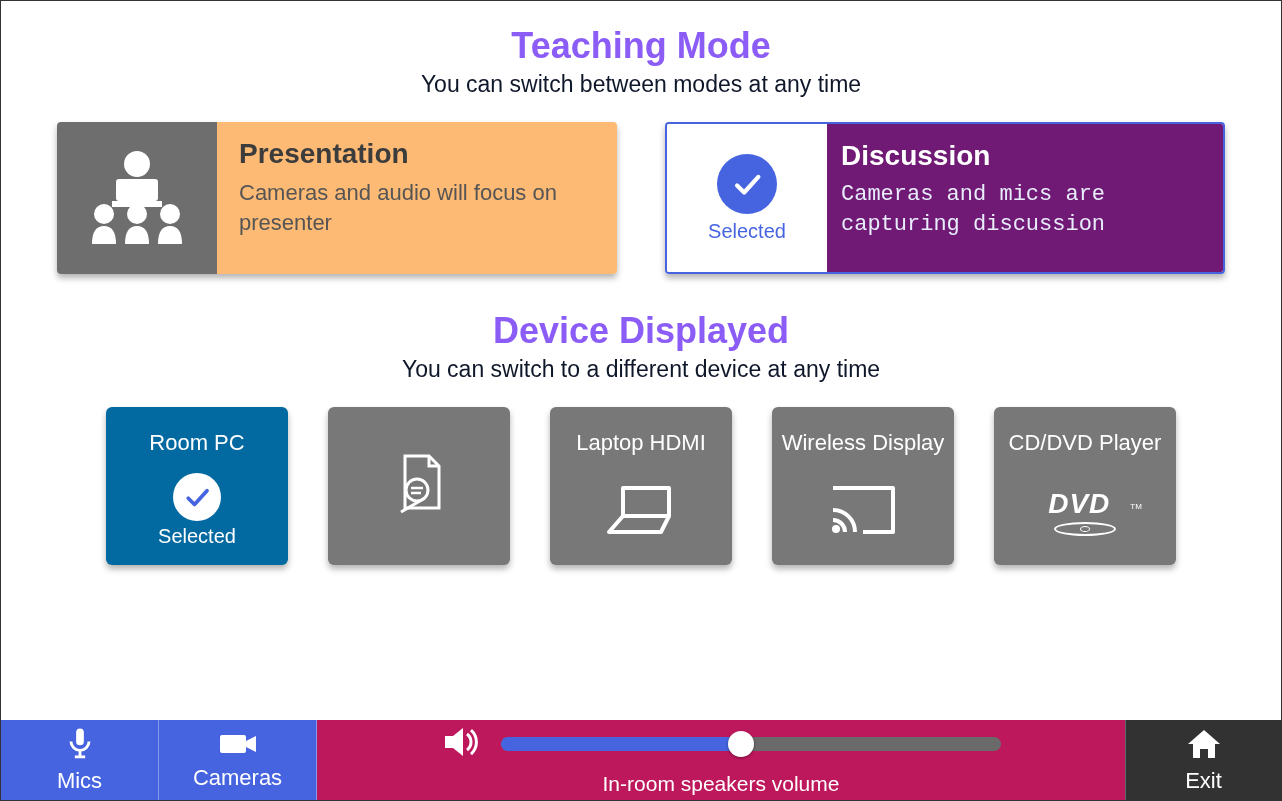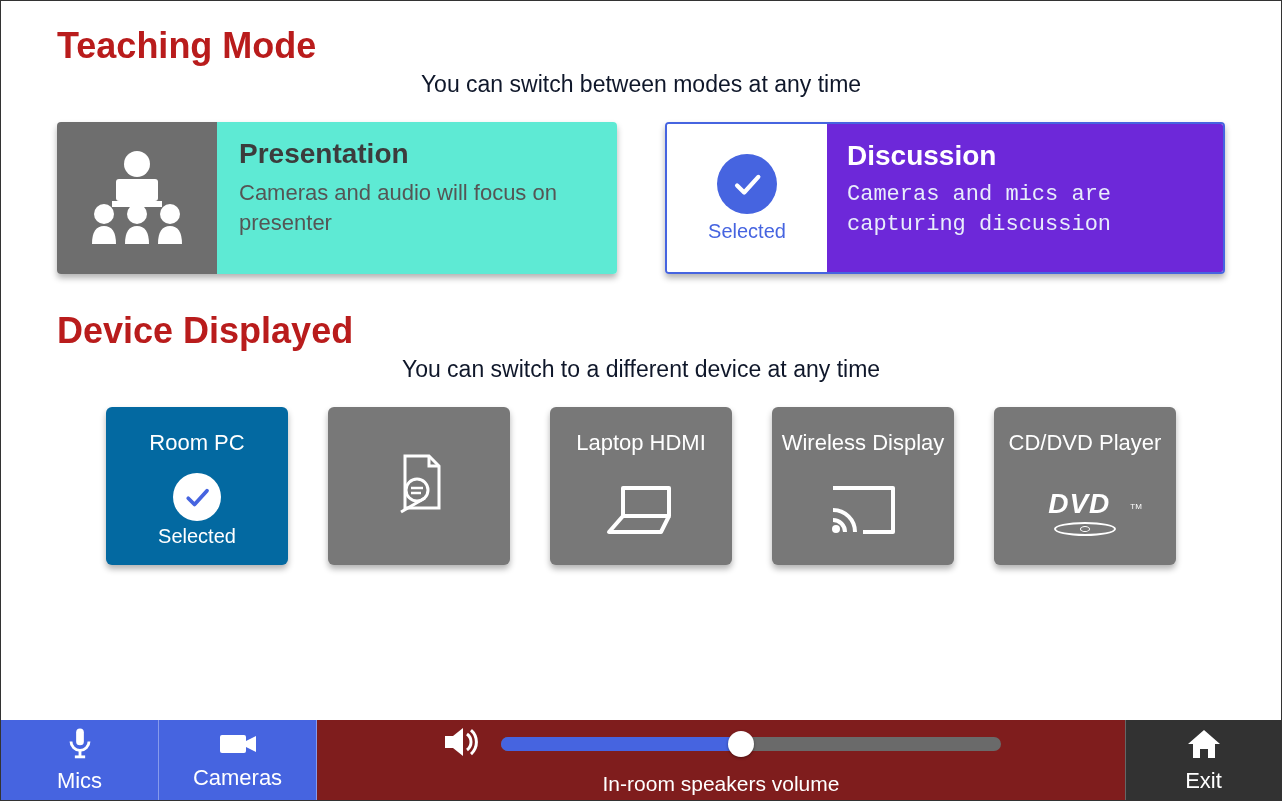--- a/index.html
+++ b/index.html
@@ -6,38 +6,38 @@
 body {
   width: 1282px;
   height: 801px;
   font-family: -apple-system, BlinkMacSystemFont, "Segoe UI", Arial, sans-serif;
   background: #fff;
   border: 1px solid #333;
   position: relative;
   overflow: hidden;
 }
 .main { padding: 24px 56px 0 56px; }
-.section-title { font-size: 36px; font-weight: 700; color: #b91c1c; }
+.section-title { font-size: 36px; font-weight: 700; color: #8b5cf6; text-align: center; }
 .section-sub { font-size: 23px; color: #0f172a; text-align: center; margin-top: 4px; }
 .modes { display: flex; gap: 48px; margin-top: 24px; justify-content: center; }
 .mode-card {
   display: flex;
   flex: 1;
   max-width: 560px;
   height: 152px;
   border-radius: 4px;
   overflow: hidden;
   box-shadow: 0 4px 6px rgba(0,0,0,0.3);
   cursor: pointer;
 }
 .mode-card.unselected .mode-left { background: #6e6e6e; width: 160px; display: flex; align-items: center; justify-content: center; flex-shrink: 0; }
-.mode-card.unselected .mode-right { background: #5eead4; padding: 16px 22px; flex: 1; }
+.mode-card.unselected .mode-right { background: #fdba74; padding: 16px 22px; flex: 1; }
 .mode-card.selected { border: 2px solid #4664e0; }
 .mode-card.selected .mode-left { background: #fff; width: 160px; display: flex; flex-direction: column; align-items: center; justify-content: center; flex-shrink: 0; }
-.mode-card.selected .mode-right { background: #6d28d9; padding: 16px 20px; flex: 1; color: #fff; }
+.mode-card.selected .mode-right { background: #701a75; padding: 16px 14px; flex: 1; color: #fff; }
 .mode-title { font-size: 28px; font-weight: 700; color: #3c3c3c; margin-bottom: 8px; }
 .mode-card.selected .mode-title { color: #fff; }
 .mode-desc { font-size: 22px; color: #555; line-height: 1.35; }
 .mode-card.selected .mode-desc { color: #e8edfb; font-family: Liberation Mono, monospace; }
 .selected-badge {
   width: 60px; height: 60px; border-radius: 50%; background: #4664e0;
   display: flex; align-items: center; justify-content: center; margin-bottom: 6px;
 }
 .selected-label { color: #4664e0; font-size: 20px; font-weight: 500; }
 .devices-section { margin-top: 36px; }
@@ -61,21 +61,21 @@
   position: absolute; bottom: 0; left: 0; right: 0; height: 80px;
   display: flex;
 }
 .bb-btn {
   width: 158px; background: #4664e0; color: #fff;
   display: flex; flex-direction: column; align-items: center; justify-content: center;
   border-right: 1px solid rgba(255,255,255,0.35); cursor: pointer;
 }
 .bb-btn .bb-label { font-size: 22px; margin-top: 2px; }
 .bb-center {
-  flex: 1; background: #7f1d1d; color: #fff;
+  flex: 1; background: #be185d; color: #fff;
   display: flex; flex-direction: column; align-items: center; justify-content: center; gap: 8px;
   position: relative;
 }
 .vol-row { display: flex; align-items: center; gap: 20px; }
 .slider-track {
   width: 500px; height: 14px; border-radius: 8px; background: #6a6a6a; position: relative;
 }
 .slider-fill { position: absolute; left: 0; top: 0; bottom: 0; background: #4664e0; border-radius: 8px; }
 .slider-knob {
   position: absolute; width: 26px; height: 26px; border-radius: 50%; background: #fff;

